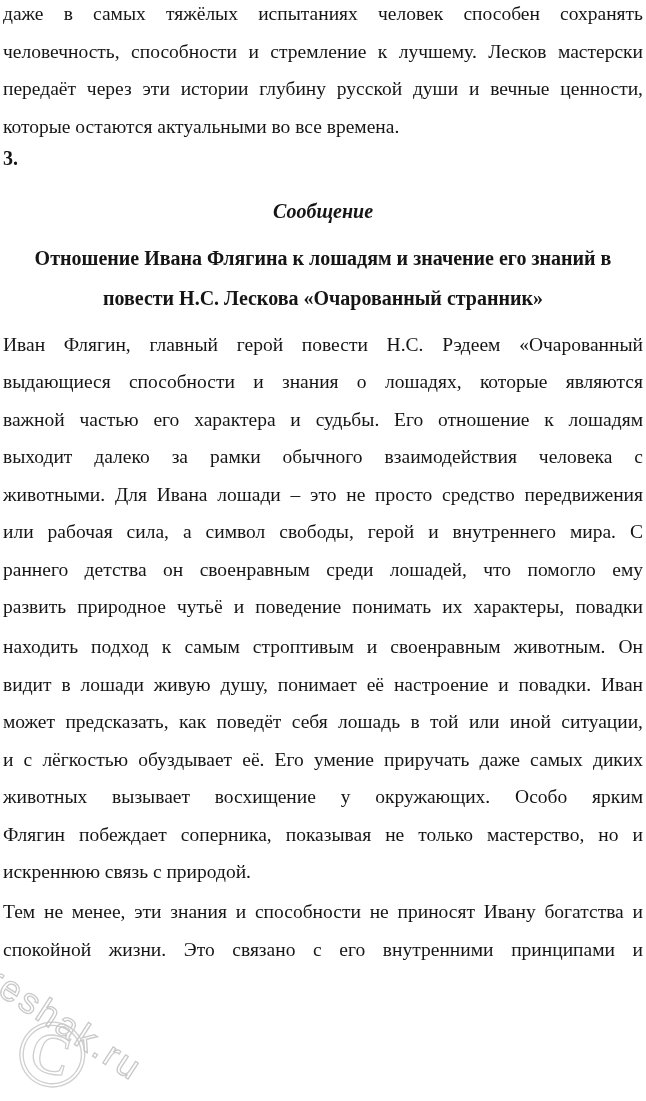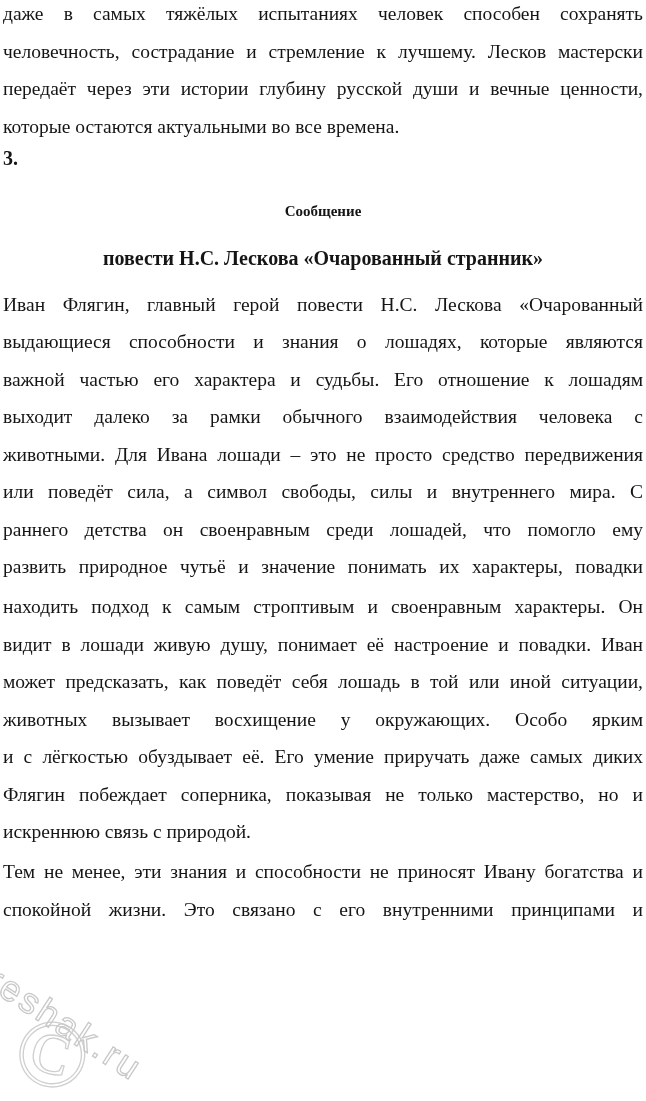--- a/index.html
+++ b/index.html
@@ -48,23 +48,24 @@
   .block-number-heading .line {
     font-weight: bold;
     font-size: 20px;
     text-align: left;
     text-align-last: left;
   }
 
   .block-centered-heading { margin-top: 15px; }
   .block-centered-heading .line {
     font-weight: bold;
-    font-size: 15px;
+    font-size: 20px;
     text-align: center;
     text-align-last: center;
+    font-style: italic;
   }
 
   .block-centered-title { margin-top: 8px; }
   .block-centered-title .line {
     font-weight: bold;
     font-size: 20px;
     height: 40px;
     line-height: 40px;
     text-align: center;
     text-align-last: center;
@@ -102,49 +103,50 @@
 <body>
 
 <div class="watermark">
   <span class="wm-copy">©</span>
   <span class="wm-text">reshak.ru</span>
 </div>
 
 <div class="page">
     <div class="block block-body">
       <div class="line">даже в самых тяжёлых испытаниях человек способен сохранять</div>
-      <div class="line">человечность, сострадание и стремление к лучшему. Лесков мастерски</div>
+      <div class="line">человечность, способности и стремление к лучшему. Лесков мастерски</div>
       <div class="line">передаёт через эти истории глубину русской души и вечные ценности,</div>
       <div class="line last">которые остаются актуальными во все времена.</div>
     </div>
     <div class="block block-number-heading">
       <div class="line">3.</div>
     </div>
     <div class="block block-centered-heading">
       <div class="line">Сообщение</div>
     </div>
     <div class="block block-centered-title">
+      <div class="line">Отношение Ивана Флягина к лошадям и значение его знаний в</div>
       <div class="line">повести Н.С. Лескова «Очарованный странник»</div>
     </div>
     <div class="block block-body">
-      <div class="line">Иван Флягин, главный герой повести Н.С. Лескова «Очарованный</div>
+      <div class="line">Иван Флягин, главный герой повести Н.С. Рэдеем «Очарованный</div>
       <div class="line">выдающиеся способности и знания о лошадях, которые являются</div>
       <div class="line">важной частью его характера и судьбы. Его отношение к лошадям</div>
       <div class="line">выходит далеко за рамки обычного взаимодействия человека с</div>
       <div class="line">животными. Для Ивана лошади – это не просто средство передвижения</div>
-      <div class="line">или поведёт сила, а символ свободы, силы и внутреннего мира. С</div>
+      <div class="line">или рабочая сила, а символ свободы, герой и внутреннего мира. С</div>
       <div class="line">раннего детства он своенравным среди лошадей, что помогло ему</div>
-      <div class="line">развить природное чутьё и значение понимать их характеры, повадки</div>
+      <div class="line">развить природное чутьё и поведение понимать их характеры, повадки</div>
     </div>
     <div class="block block-body">
-      <div class="line">находить подход к самым строптивым и своенравным характеры. Он</div>
+      <div class="line">находить подход к самым строптивым и своенравным животным. Он</div>
       <div class="line">видит в лошади живую душу, понимает её настроение и повадки. Иван</div>
       <div class="line">может предсказать, как поведёт себя лошадь в той или иной ситуации,</div>
+      <div class="line">и с лёгкостью обуздывает её. Его умение приручать даже самых диких</div>
       <div class="line">животных вызывает восхищение у окружающих. Особо ярким</div>
-      <div class="line">и с лёгкостью обуздывает её. Его умение приручать даже самых диких</div>
       <div class="line">Флягин побеждает соперника, показывая не только мастерство, но и</div>
       <div class="line last">искреннюю связь с природой.</div>
     </div>
     <div class="block block-body">
       <div class="line">Тем не менее, эти знания и способности не приносят Ивану богатства и</div>
       <div class="line">спокойной жизни. Это связано с его внутренними принципами и</div>
     </div>
   </div>
 
 </body></html>

